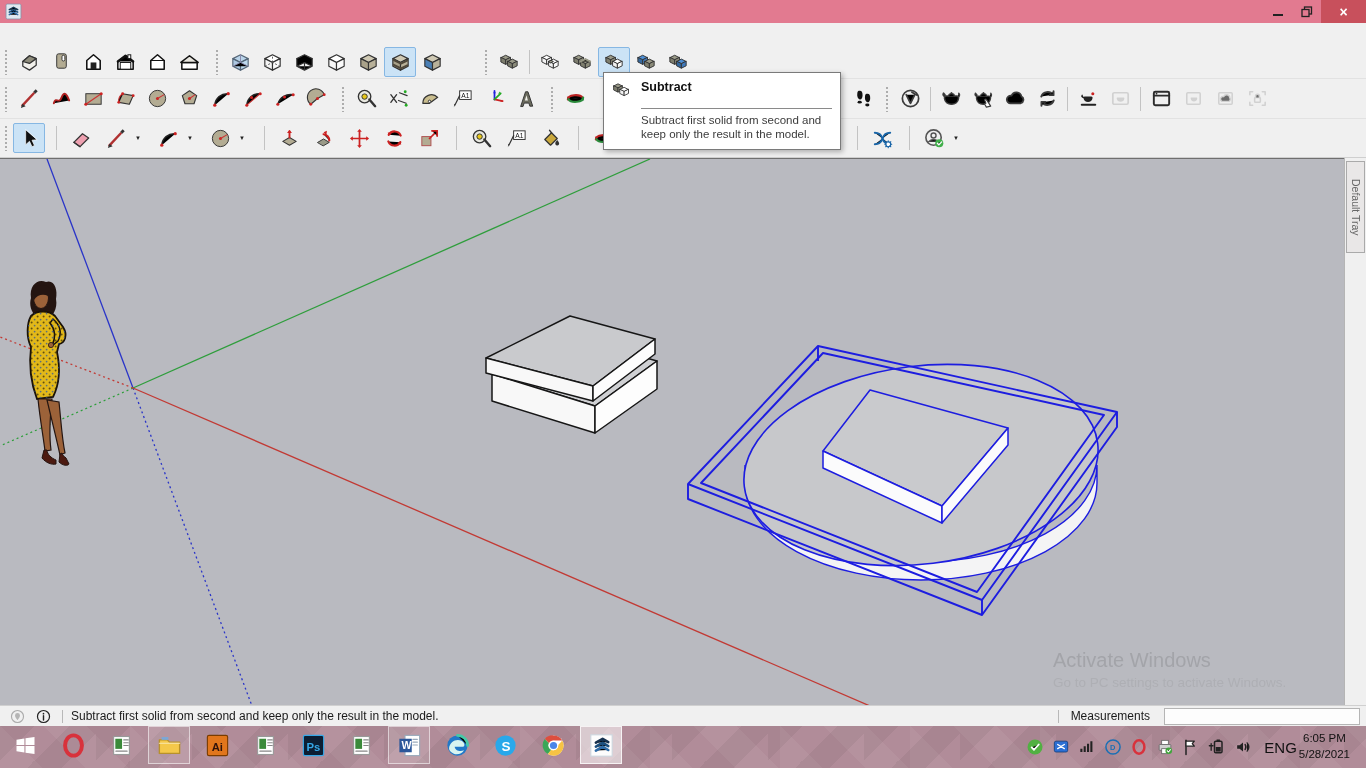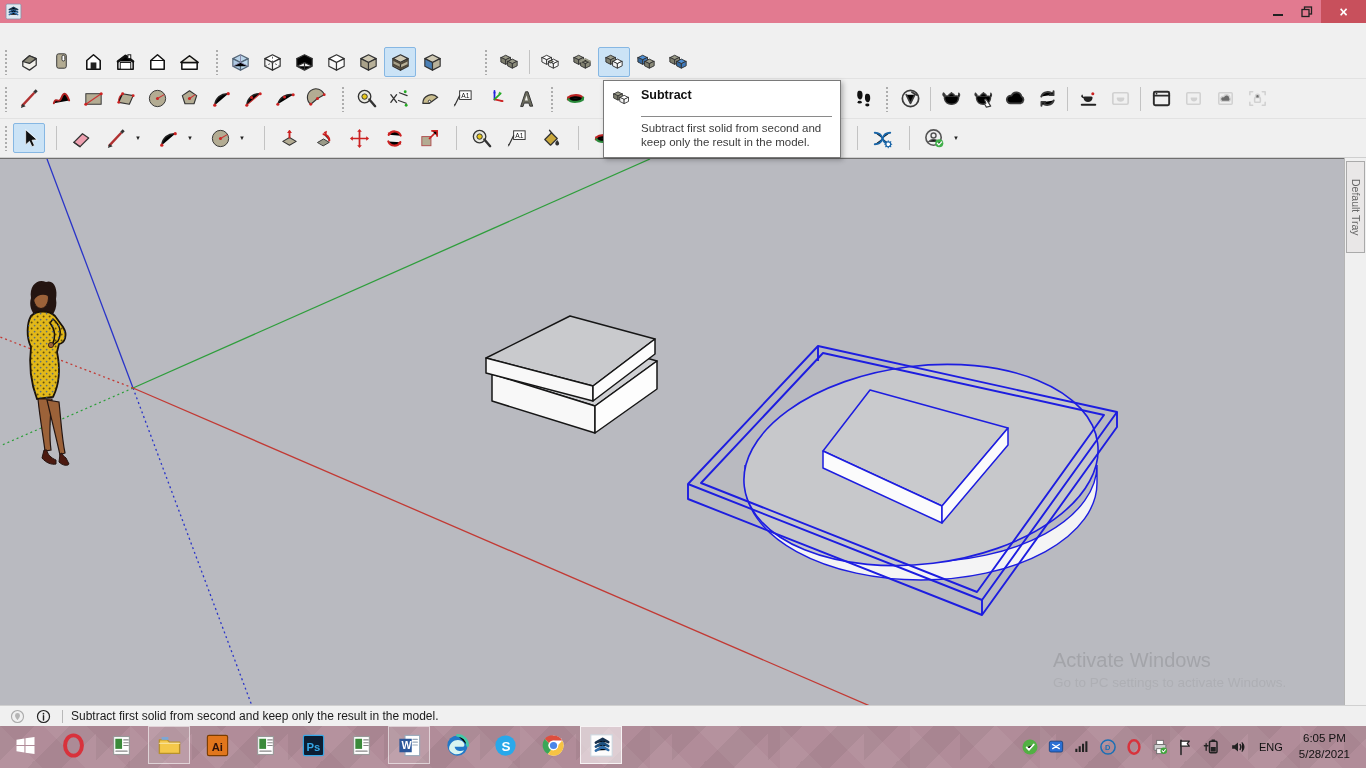--- a/index.html
+++ b/index.html
@@ -30,21 +30,21 @@
   #tb3 .tbtn{margin-right:3px;}
   .tbtn svg{width:23px;height:23px;}
   .tbtn.hl{background:#cbe3f6;border-color:#86b7e3;}
   .tbtn.dim{opacity:.55;}
   .tsep{width:1px;height:24px;background:#c3c3c3;margin:0 4px;flex:0 0 auto;}
   #tb3 .tsep{margin:0 8px;}
   .thandle{width:4px;height:26px;flex:0 0 auto;margin-right:5px;background-image:radial-gradient(circle,#adadad 30%,transparent 36%);background-size:4px 4px;}
   .caret{width:15px;font-size:6px;color:#222;text-align:left;flex:0 0 auto;margin-right:2px;}
 
   
-  .tooltip{position:absolute;left:603px;top:80px;width:238px;background:#fff;border:1px solid #7a7a7a;box-shadow:2px 2px 5px rgba(0,0,0,.28);z-index:50;padding:6px 8px 7px 7px;display:grid;grid-template-columns:30px 1fr;box-sizing:border-box;}
+  .tooltip{position:absolute;left:603px;top:72px;width:238px;background:#fff;border:1px solid #7a7a7a;box-shadow:2px 2px 5px rgba(0,0,0,.28);z-index:50;padding:6px 8px 7px 7px;display:grid;grid-template-columns:30px 1fr;box-sizing:border-box;}
   .tooltip .tt-ico svg{width:21px;height:21px;}
   .tooltip .tt-title{font-size:12.5px;font-weight:bold;color:#111;padding-top:1px;}
   .tooltip .tt-hr{grid-column:2;height:1px;background:#8a8a8a;margin:4px 0 4px 0;}
   .tooltip .tt-body{grid-column:2;font-size:11.5px;line-height:1.25;color:#3c3c3c;}
 
   
   .viewport{position:absolute;left:0;top:158px;width:1344px;height:547px;background:#b9bac0;border-top:1px solid #6f6f6f;box-sizing:border-box;overflow:hidden;}
   .vp-svg{position:absolute;left:0;top:0;}
   .watermark{position:absolute;left:1053px;top:490px;pointer-events:none;}
   .watermark .wm1{font-size:20px;color:#a3a4a9;}
@@ -67,21 +67,21 @@
   .taskbar{position:absolute;left:0;top:726px;width:1366px;height:42px;background-color:#b18c99;background-image:linear-gradient(135deg,rgba(0,0,0,.05) 25%,transparent 25%,transparent 50%,rgba(0,0,0,.05) 50%,rgba(0,0,0,.05) 75%,transparent 75%),linear-gradient(45deg,rgba(255,255,255,.05) 25%,transparent 25%,transparent 50%,rgba(255,255,255,.05) 50%,rgba(255,255,255,.05) 75%,transparent 75%);background-size:96px 42px,130px 42px;display:flex;align-items:center;}
   .tb-apps{display:flex;align-items:flex-start;height:42px;}
   .tb-app{width:42px;height:38px;margin:0 3px;display:flex;align-items:center;justify-content:center;border:1px solid transparent;box-sizing:border-box;}
   .tb-app svg{width:27px;height:27px;}
   .tb-app.start{margin-left:4px;}
   .tb-app.open{border-color:rgba(255,255,255,.55);background:rgba(255,255,255,.14);}
   .tb-app.active{border-color:rgba(255,255,255,.75);background:rgba(255,255,255,.55);}
   .sys-tray{margin-left:auto;display:flex;align-items:center;height:42px;}
   .tray-ico{width:20px;height:20px;margin:0 3px;}
   .tray-ico svg{width:20px;height:20px;}
-  .tb-lang{font-size:11px;color:#111;margin:0 16px 0 8px;}
+  .tb-lang{font-size:15px;color:#111;margin:0 2px 0 8px;}
   .tb-clock{text-align:center;font-size:11.5px;color:#111;line-height:1.35;margin-right:16px;}
 </style>
 </head>
 <body>
 
 <div id="screen">
 
   <div class="titlebar">
     <span class="app-ico"><svg viewBox="0 0 24 24">
           <rect x="1.5" y="1.5" width="21" height="21" rx="2" fill="#dfe8f0" stroke="#7a93a8"></rect>
@@ -754,20 +754,25 @@
           <circle cx="12" cy="12" r="8.5" fill="none" stroke="#ababab" stroke-width="1.6"></circle>
           <path d="M12 7a3.5 3.5 0 0 1 3.5 3.5C15.5 13 12 17 12 17s-3.5-4-3.5-6.5A3.5 3.5 0 0 1 12 7Z" fill="#b5b5b5" stroke="none" stroke-width="1.5" stroke-linecap="round" stroke-linejoin="round"></path>
         </svg></span>
     <span class="sb-ico"><svg viewBox="0 0 24 24">
           <circle cx="12" cy="12" r="8.5" fill="none" stroke="#222" stroke-width="1.7"></circle>
           <circle cx="12" cy="8" r="1.2" fill="#222"></circle>
           <path d="M12 11v6" fill="0" stroke="#222" stroke-width="2" stroke-linecap="round" stroke-linejoin="round"></path>
         </svg></span>
     <span class="sb-grip"></span>
     <span class="sb-msg">Subtract first solid from second and keep only the result in the model.</span>
+    <span class="sb-right">
+      <span class="sb-grip"></span>
+      <span class="sb-meas-label">Measurements</span>
+      <input class="sb-meas-input" type="text" value="" style="">
+    </span>
   </div>
 
   <div class="taskbar">
     <div class="tb-apps">
         <div class="tb-app start">
           <svg viewBox="0 0 24 24">
             <path d="M4 6.8l7-1v5.7H4Z" fill="#fff" stroke="none" stroke-width="1.5" stroke-linecap="round" stroke-linejoin="round"></path>
             <path d="M12 5.6l8-1.1v7H12Z" fill="#fff" stroke="none" stroke-width="1.5" stroke-linecap="round" stroke-linejoin="round"></path>
             <path d="M4 12.5h7v5.7l-7-1Z" fill="#fff" stroke="none" stroke-width="1.5" stroke-linecap="round" stroke-linejoin="round"></path>
             <path d="M12 12.5h8v7l-8-1.1Z" fill="#fff" stroke="none" stroke-width="1.5" stroke-linecap="round" stroke-linejoin="round"></path>

